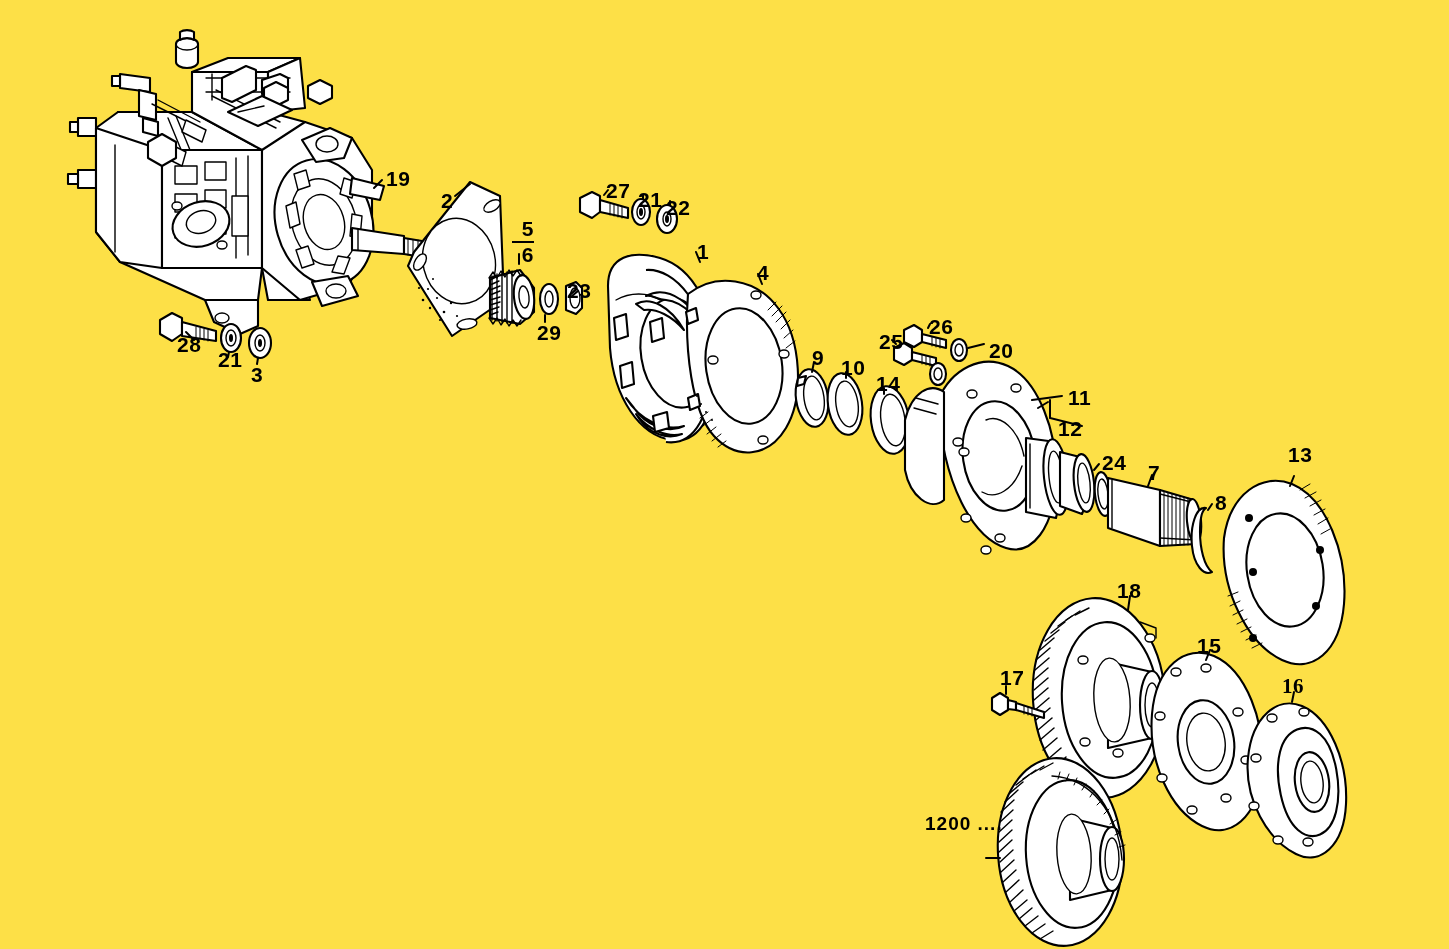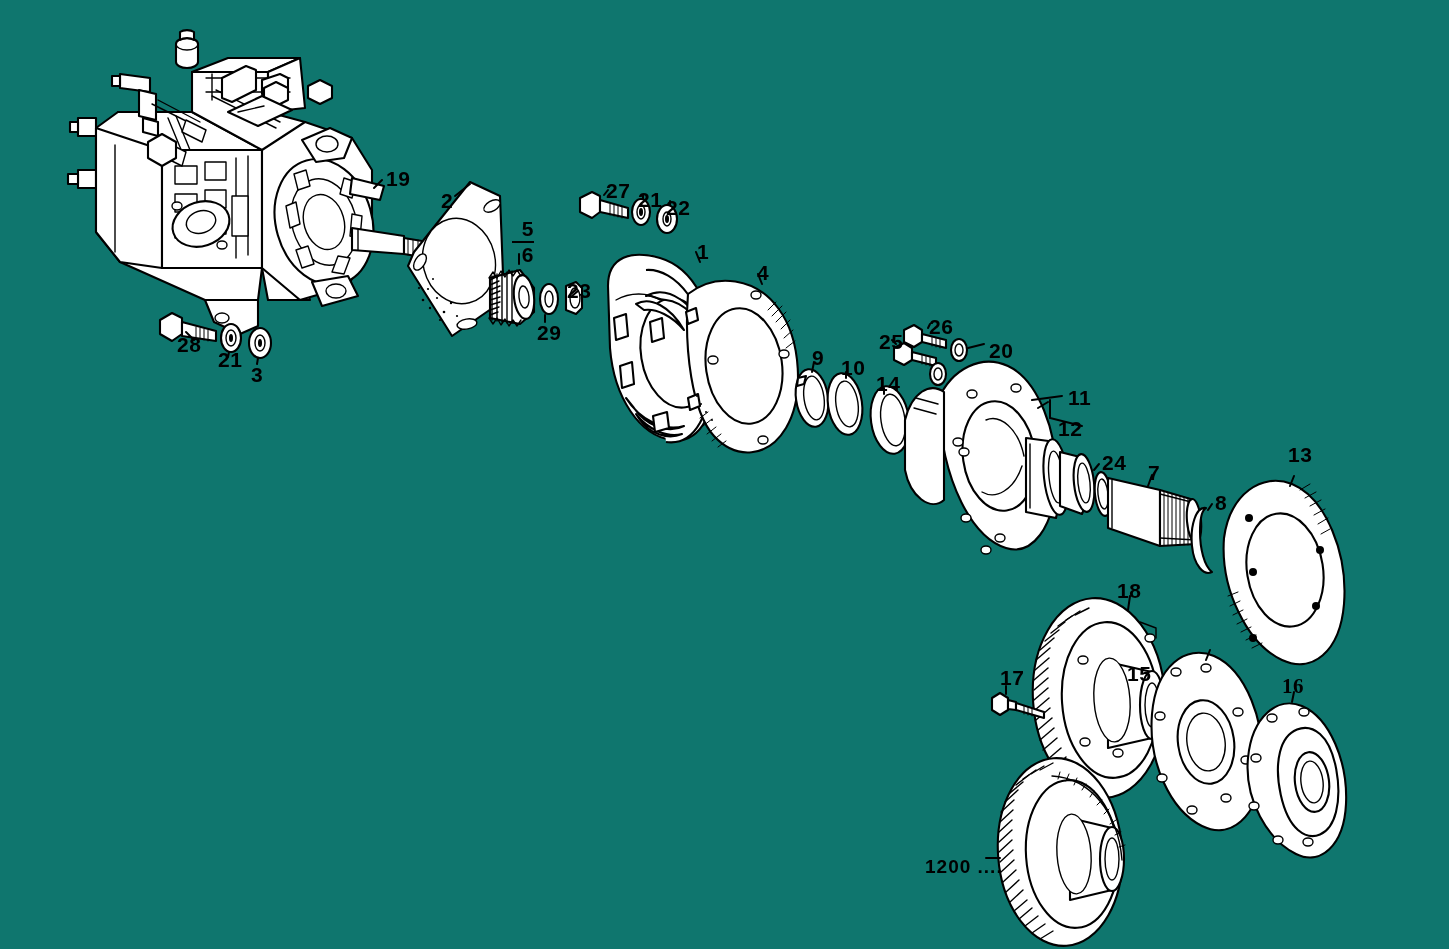--- a/index.html
+++ b/index.html
@@ -8,21 +8,21 @@
     padding: 0;
     background: #ffffff;
   }
   body {
     font-family: "Liberation Sans", sans-serif;
   }
   #sheet {
     position: relative;
     width: 1449px;
     height: 949px;
-    background: #0f766e;
+    background: #fde047;
     overflow: hidden;
   }
   #drawing {
     position: absolute;
     left: 0; top: 0;
     width: 1449px;
     height: 949px;
   }
   .callout {
     position: absolute;
@@ -611,25 +611,25 @@
   <div class="callout" style="left:929px; top:316px;">26</div>
   <div class="callout" style="left:989px; top:340px;text-align:center;">20</div>
   <div class="callout" style="left:876px; top:373px;">14</div>
   <div class="callout" style="left:1068px; top:387px;">11</div>
   <div class="callout" style="left:1058px; top:418px;">12</div>
   <div class="callout" style="left:1102px; top:452px;">24</div>
   <div class="callout" style="left:1148px; top:462px;">7</div>
   <div class="callout" style="left:1215px; top:492px;">8</div>
   <div class="callout" style="left:1288px; top:444px;">13</div>
   <div class="callout" style="left:1117px; top:580px;">18</div>
-  <div class="callout" style="left:1127px; top:635px;margin-top:28px;">15</div>
+  <div class="callout" style="left:1197px; top:635px;">15</div>
   <div class="callout" style="left:1282px; top:676px;font-family:Liberation Serif, serif;">16</div>
   <div class="callout" style="left:1000px; top:667px;text-align:center;">17</div>
 
   <div class="callout frac" style="left:512px; top:218px; width:22px;">
     <span>5</span>
     <span class="bar"></span>
     <span>6</span>
   </div>
 
-  <div class="callout ref" style="left:925px; top:857px;">1200 ....</div>
+  <div class="callout ref" style="left:925px; top:814px;">1200 ....</div>
 
 </div>
 
 </body></html>

